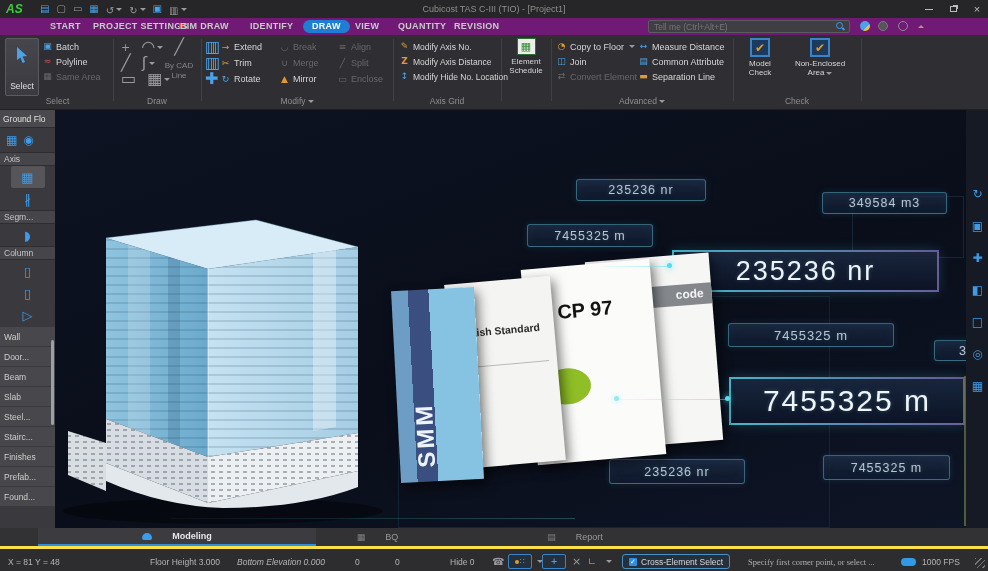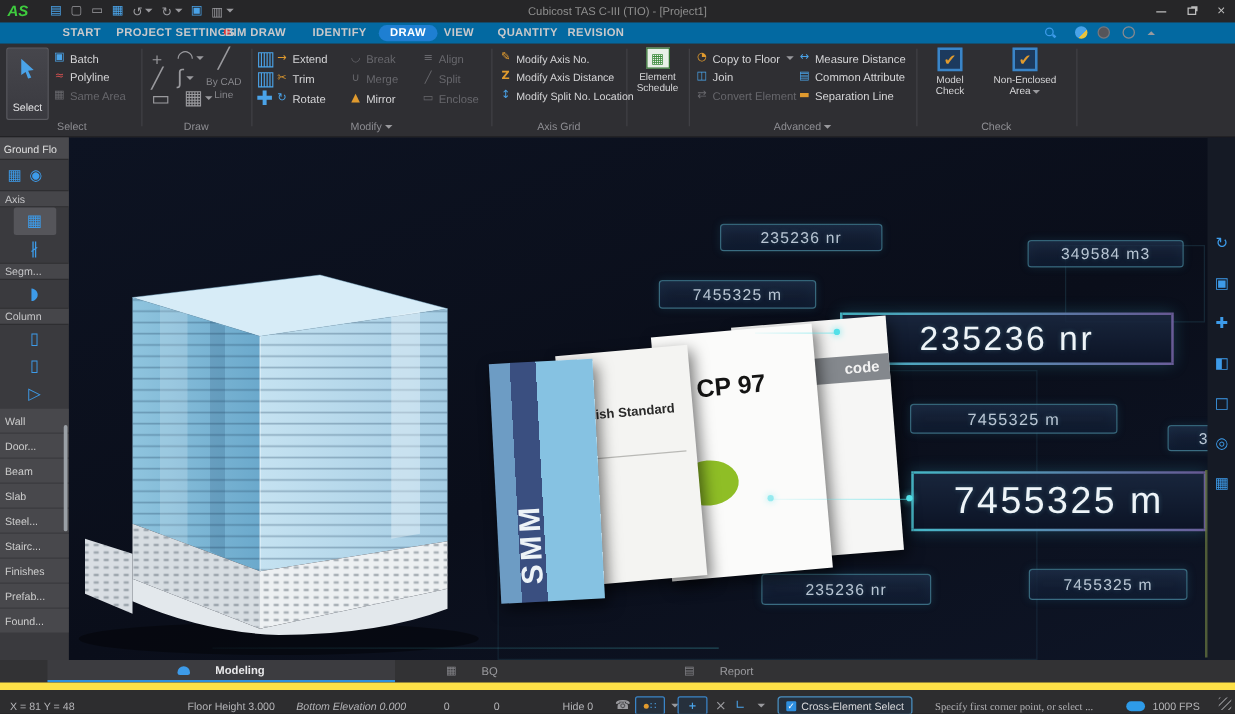--- a/index.html
+++ b/index.html
@@ -16,21 +16,21 @@
   .logo { font-weight:bold; font-style:italic; font-size:12px; color:#3ecb3e; margin-left:6px; width:26px; }
   .qat { display:flex; gap:7px; margin-left:8px; align-items:center; }
   .qat .ic { font-size:10px; }
   .win-title { position:absolute; left:50%; transform:translateX(-50%); font-size:9px; color:#8f8f8f; white-space:nowrap; }
   .winbtns { position:absolute; right:4px; top:0; height:18px; display:flex; align-items:center; gap:10px; }
   .winbtn { width:14px; height:12px; display:flex; align-items:center; justify-content:center; color:#bdbdbd; font-size:11px; }
   .min-glyph { width:8px; height:1px; background:#bdbdbd; }
   .restore-glyph { width:7px; height:6px; border:1px solid #bdbdbd; box-shadow:2px -2px 0 -1px #bdbdbd; }
 
   
-  .menubar { position:absolute; left:0; top:18px; width:988px; height:17px; background:#0369a1; display:flex; align-items:center; }
+  .menubar { position:absolute; left:0; top:18px; width:988px; height:17px; background:#701a75; display:flex; align-items:center; }
   .mtab { position:absolute; top:2px; height:13px; line-height:13px; font-size:9px; font-weight:bold; color:#c9c9cb; letter-spacing:.3px; padding:0 4px; white-space:nowrap; }
   .mtab.active { background:#1e7fd2; color:#fff; border-radius:7px; padding:0 9px; }
   .red-dot { position:absolute; right:8px; top:3px; width:5px; height:5px; border-radius:50%; background:#e03030; }
   .searchbox { position:absolute; left:648px; top:2px; width:202px; height:13px; background:#3f3f43; border:1px solid #5c5c60; border-radius:2px; color:#9a9a9a; font-size:8.5px; padding:0 14px 0 5px; font-family:"Liberation Sans",sans-serif; }
   .lens { position:absolute; left:836px; top:4px; width:7px; height:7px; border:1.5px solid #3d9be9; border-radius:50%; }
   .lens::after { content:""; position:absolute; left:5px; top:5px; width:3px; height:1.5px; background:#3d9be9; transform:rotate(45deg); }
   .mb-ic { position:absolute; top:3px; width:10px; height:10px; border-radius:50%; }
 
   
   .ribbon { position:absolute; left:0; top:35px; width:988px; height:75px; background:#2f2f33; border-bottom:1px solid #1f1f22; }
@@ -77,21 +77,21 @@
   .olive { position:absolute; left:909px; top:266px; width:2px; height:150px; background:#66743f; opacity:.75; }
 
   
   .tabbar { position:absolute; left:0; top:528px; width:988px; height:18px; background:#323234; z-index:6; }
   .btab { position:absolute; top:0; height:18px; display:flex; align-items:center; justify-content:center; gap:20px; font-size:9px; color:#9a9a9e; }
   .btab.active { background:#3c3c40; border-bottom:2px solid #2e8fe0; color:#e8e8ea; font-weight:bold; }
   .cloud { width:10px; height:7px; background:#3d9be9; border-radius:5px 5px 2px 2px; }
   .btab .ic { font-size:9px; color:#808085; }
 
   
-  .statusbar { position:absolute; left:0; top:546px; width:988px; height:25px; background:#2d2d2f; border-top:6px solid #fde047; font-size:8.5px; color:#b5b5b8; z-index:6;padding-left:32px; }
+  .statusbar { position:absolute; left:0; top:546px; width:988px; height:25px; background:#2d2d2f; border-top:3px solid #fde047; font-size:8.5px; color:#b5b5b8; z-index:6;padding-left:32px; }
   .sb { position:absolute; top:0; height:25px; display:flex; align-items:center; white-space:nowrap; }
   .sb-tile { width:24px; height:15px; border:1px solid #3a85c8; border-radius:2px; background:#26303c; display:flex; align-items:center; justify-content:center; gap:1px; font-size:8px; color:#4aa3e8; }
   .sb-pill { height:15px; border:1px solid #4a90c2; border-radius:3px; background:#26303c; display:flex; align-items:center; gap:4px; padding:0 6px; color:#d8d8da; }
   .cbx { width:8px; height:8px; background:#2e8fe0; border-radius:1px; color:#fff; font-size:7px; display:flex; align-items:center; justify-content:center; }
   .fps-pill { width:15px; height:8px; background:#2e9be8; border-radius:4px; }
   .grip { position:absolute; right:3px; bottom:3px; width:10px; height:10px; background:repeating-linear-gradient(135deg,#77777a 0 1px,transparent 1px 4px); }
 </style>
 </head>
 <body>
 
@@ -126,20 +126,21 @@
     <span class="mtab" style="left:89px;">
       <span>PROJECT SETTINGS</span>
       <span class="red-dot"></span>
     </span>
     <span class="mtab" style="left:176px;">BIM DRAW</span>
     <span class="mtab" style="left:246px;">IDENTIFY</span>
     <span class="mtab active" style="left:303px;">DRAW</span>
     <span class="mtab" style="left:351px;">VIEW</span>
     <span class="mtab" style="left:394px;">QUANTITY</span>
     <span class="mtab" style="left:450px;">REVISION</span>
+    <input class="searchbox" placeholder="Tell me (Ctrl+Alt+E)" style="">
     <span class="lens"></span>
     <span class="mb-ic" style="left:860px; background:linear-gradient(135deg,#4aa3e8 62%,#e8c33c 62%);"></span>
     <span class="mb-ic" style="left:878px; background:#55555a; border:1px solid #77777c;"></span>
     <span class="mb-ic" style="left:898px; border:1px solid #8a8a8e;"></span>
     <span class="caret" style="position:absolute; left:916px; top:7px; transform:rotate(180deg);"></span>
   </div>
 
   <div class="ribbon">
     <div class="vsep" style="left:113px;"></div>
     <div class="vsep" style="left:201px;"></div>
@@ -243,21 +244,21 @@
         <div class="ritem" style="font-size:8.5px;">
             <span class="ic o">✎</span>
             <span>Modify Axis No.</span>
           </div>
         <div class="ritem" style="font-size:8.5px;">
             <span class="ic o" style="font-weight:bold;">Z</span>
             <span>Modify Axis Distance</span>
           </div>
         <div class="ritem" style="font-size:8.5px;">
             <span class="ic b">↕</span>
-            <span>Modify Split No. Location</span>
+            <span>Modify Hide No. Location</span>
           </div>
       </div>
       <div class="glabel">Axis Grid</div>
     </div>
 
     <div class="rgroup" style="left:502px; width:48px;">
       <div class="vbtn" style="left:3px; width:42px;">
         <span class="es-tile ic">▦</span>
         <span>Element Schedule</span>
       </div>

